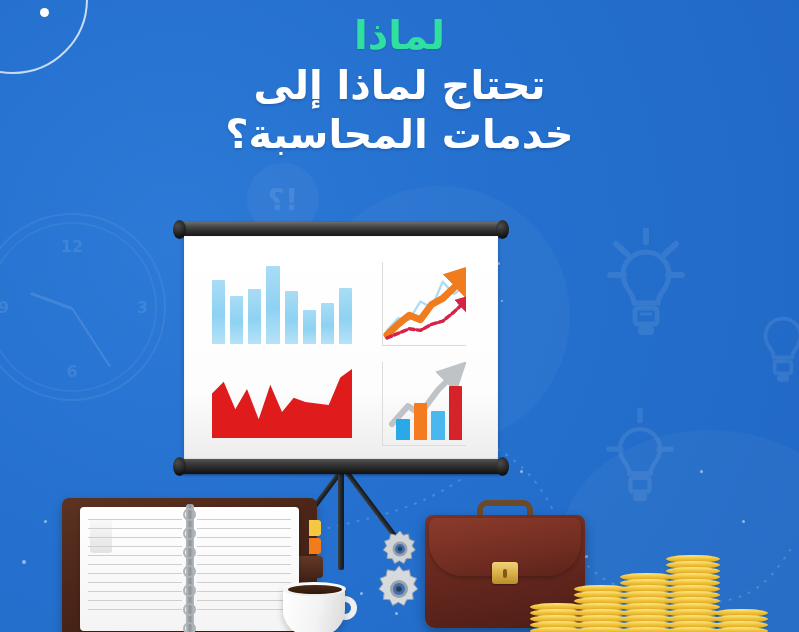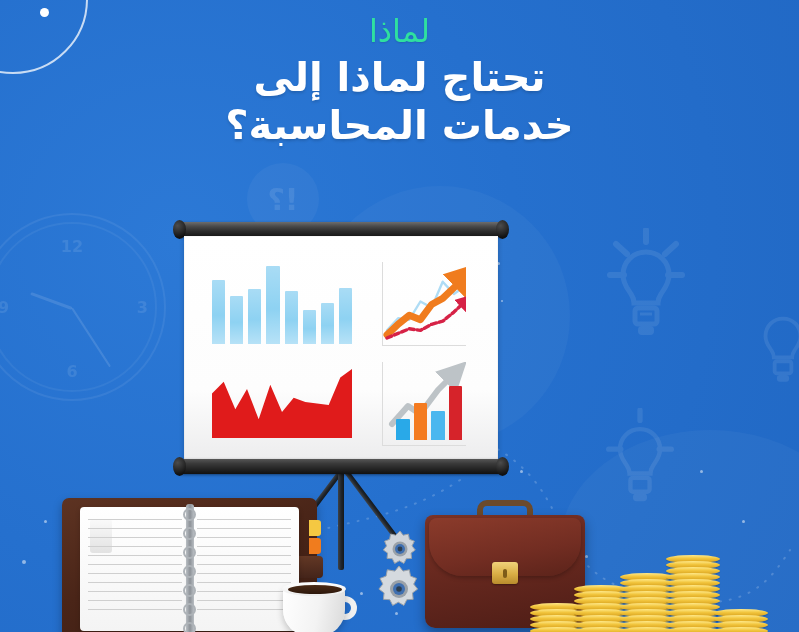--- a/index.html
+++ b/index.html
@@ -70,21 +70,21 @@
   .bulb-3 { left:748px; top:300px; }
 
   .dotline { position:absolute; opacity:.18; }
 
   
   .headline {
     position:absolute; left:0; top:14px; width:799px;
     text-align:center; direction:rtl; z-index:6;
   }
   .h-why {
-    color:#2fe0a0; font-size:32px; font-weight:400; line-height:1.08;
+    color:#2fe0a0; font-size:40px; font-weight:700; line-height:1.08;
     letter-spacing:.5px;
     text-shadow:0 1px 2px rgba(0,0,0,.12);
   }
   .h-main {
     color:#ffffff; font-size:40px; font-weight:700; line-height:1.22;
     margin-top:4px;
     text-shadow:0 2px 3px rgba(0,0,0,.14);
   }
   .h-main .l2 { display:block; }
 

